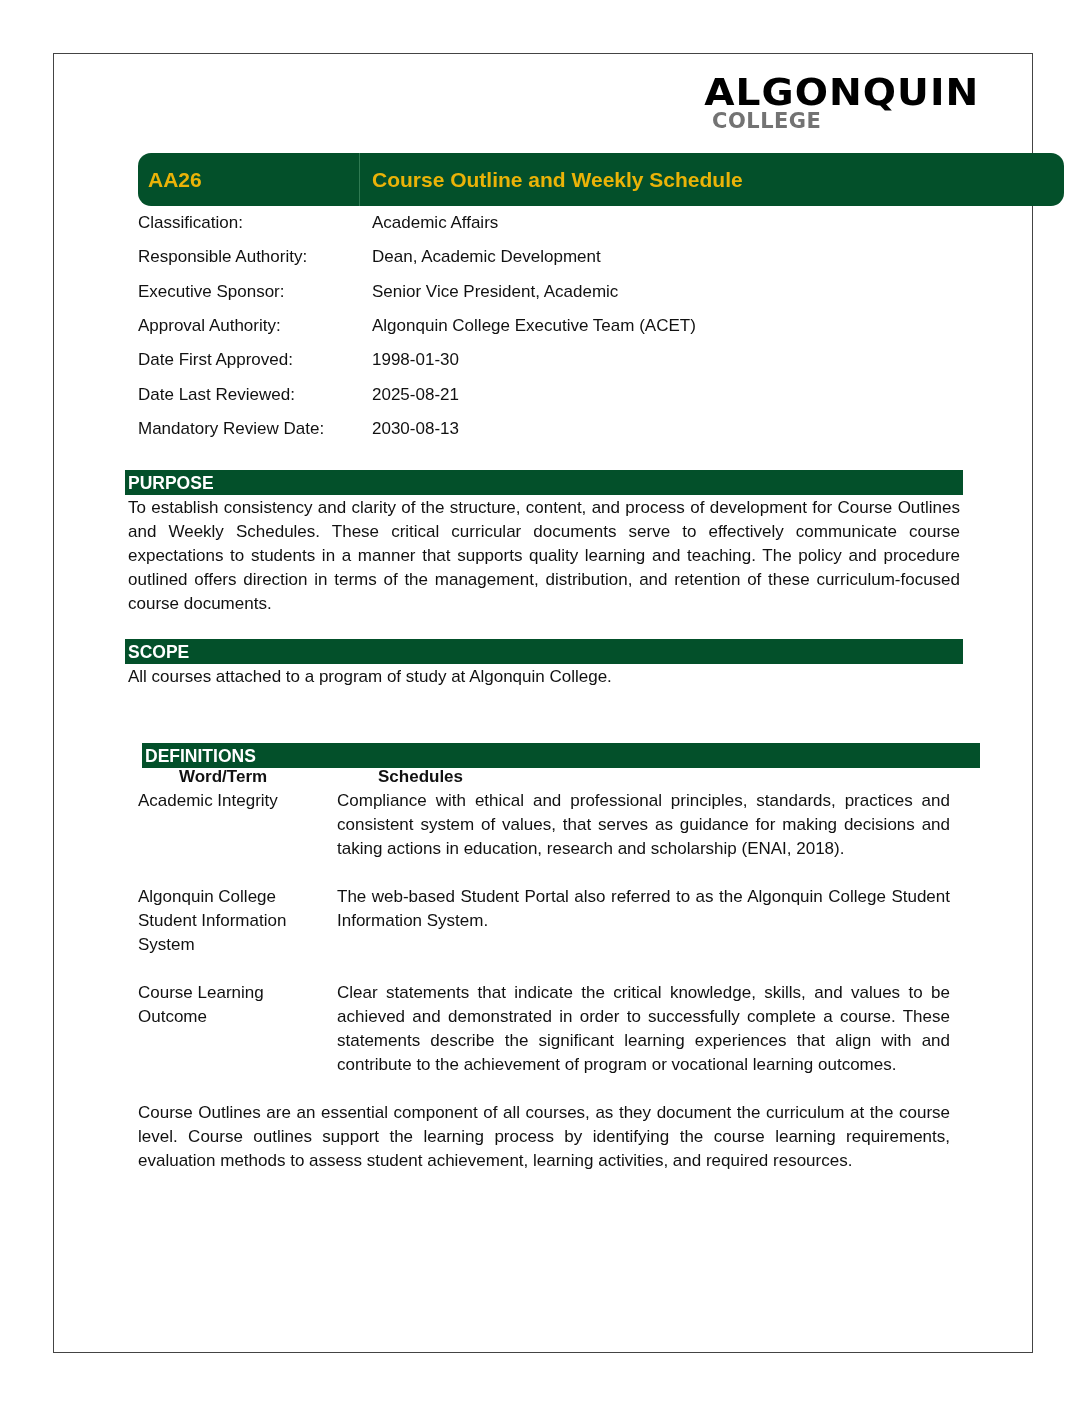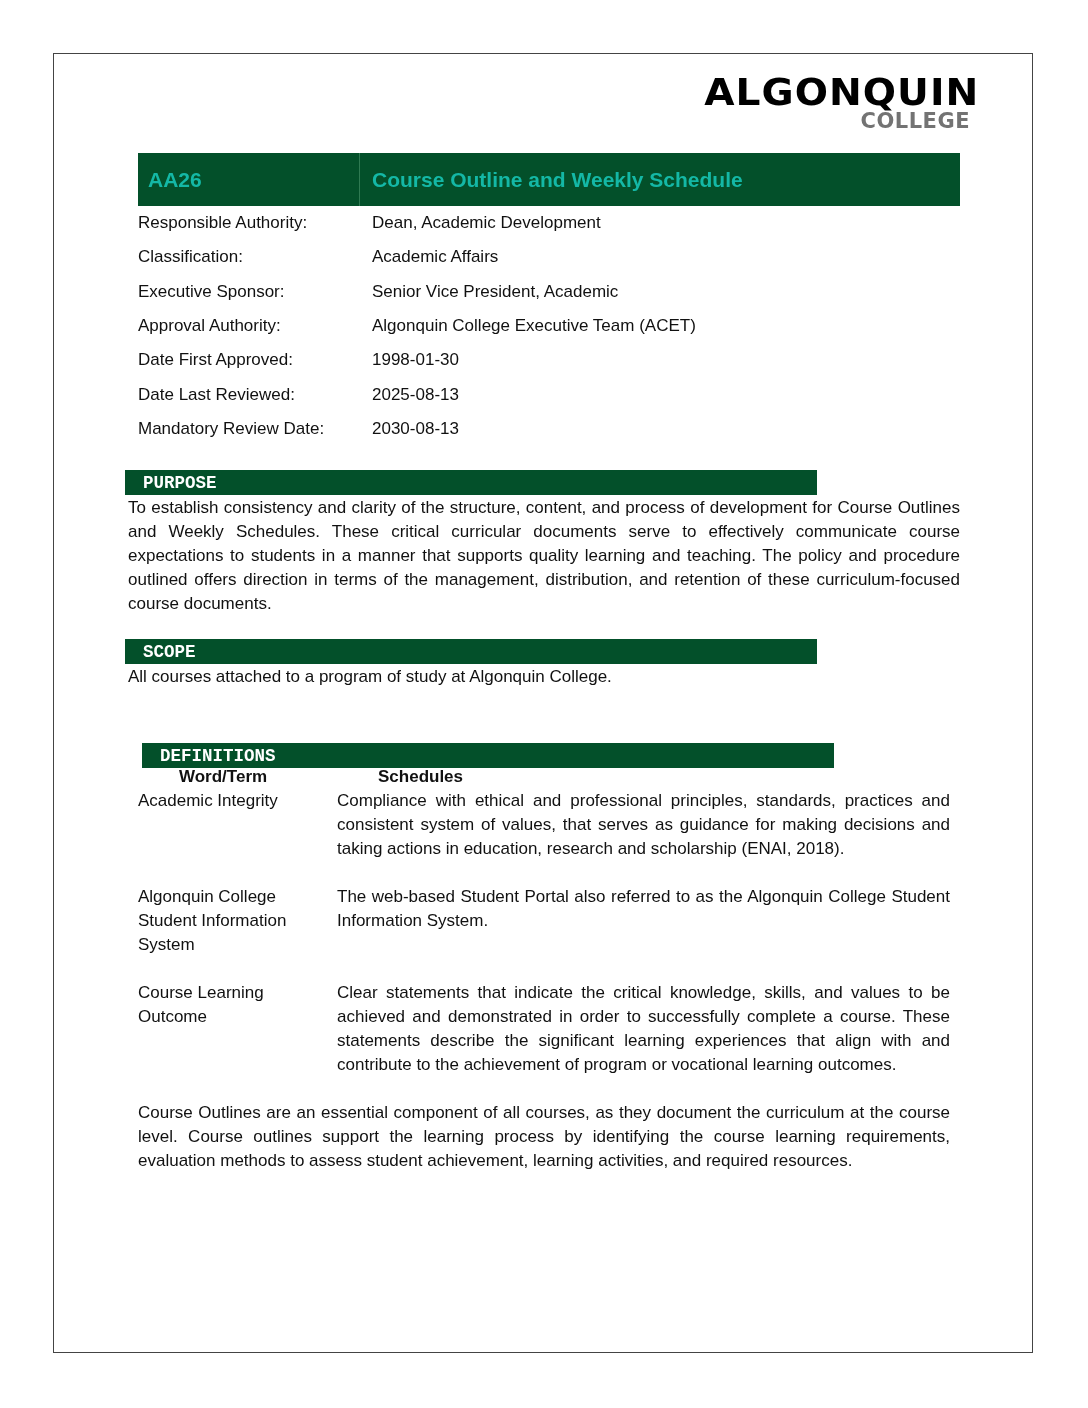--- a/index.html
+++ b/index.html
@@ -1,27 +1,27 @@
 <!DOCTYPE html>
 <html><head>
 <meta charset="utf-8">
 <style>
   html, body { margin:0; padding:0; background:#fff; }
   body { width:1088px; height:1408px; position:relative; font-family:"Liberation Sans", sans-serif; color:#111; }
   .page-border { position:absolute; left:53px; top:53px; width:980px; height:1300px; border:1.5px solid #444; box-sizing:border-box; }
-  .logo { position:absolute; left:712px; top:74px; width:258px; text-align:right; }
+  .logo { position:absolute; left:712px; top:74px; width:258px; }
   .logo .l1 { font-family:"DejaVu Sans", sans-serif; font-weight:bold; font-size:38px; letter-spacing:1px; line-height:36px; color:#000; transform:scaleX(1.03); transform-origin:right; }
   .logo .l2 { font-family:"DejaVu Sans", sans-serif; font-weight:bold; font-size:21px; line-height:22px; color:#737373; letter-spacing:0.5px; }
-  .title-bar { position:absolute; left:138px; top:153px; width:822px; height:53px; background:#03502a; display:flex; align-items:center; color:#14b8a6; font-weight:bold; font-size:21px; }
+  .title-bar { position:absolute; left:138px; top:153px; width:926px; height:53px; background:#03502a; display:flex; align-items:center; color:#eab308; font-weight:bold; font-size:21px;border-radius:13px; }
   .title-bar .code { width:222px; padding-left:10px; box-sizing:border-box; height:100%; display:flex; align-items:center; border-right:1px solid #2f7a52; }
   .title-bar .name { padding-left:12px; }
   .meta { position:absolute; left:138px; top:206px; width:822px; }
   .meta-row { display:flex; height:34.3px; align-items:center; font-size:17px; }
   .meta-row .k { width:234px; }
-  .section-bar { position:absolute; left:125px; width:692px; height:25px; background:#03502a; color:#fff; font-weight:bold; font-size:17.5px; line-height:27px; padding-left:18px; box-sizing:border-box;font-family:Liberation Mono, monospace; }
+  .section-bar { position:absolute; left:125px; width:838px; height:25px; background:#03502a; color:#fff; font-weight:bold; font-size:17.5px; line-height:27px; padding-left:3px; box-sizing:border-box; }
   .para { position:absolute; left:128px; width:832px; font-size:17px; line-height:24px; text-align:justify; }
   .defs { position:absolute; left:138px; top:765px; width:812px; font-size:17px; line-height:24px; }
   .def-row { display:flex; }
   .def-row .term { width:199px; flex-shrink:0; }
   .def-row .def { flex:1; text-align:justify; }
   .def-head { font-weight:bold;margin-left:41px; }
   .gap { height:24px; }
 </style>
 </head>
 <body>
@@ -33,42 +33,42 @@
   <div class="l2">COLLEGE</div>
 </div>
 
 <div class="title-bar">
   <div class="code">AA26</div>
   <div class="name">Course Outline and Weekly Schedule</div>
 </div>
 
 <div class="meta">
   <div class="meta-row">
+      <span class="k">Classification:</span>
+      <span>Academic Affairs</span>
+    </div>
+  <div class="meta-row">
       <span class="k">Responsible Authority:</span>
       <span>Dean, Academic Development</span>
-    </div>
-  <div class="meta-row">
-      <span class="k">Classification:</span>
-      <span>Academic Affairs</span>
     </div>
   <div class="meta-row">
       <span class="k">Executive Sponsor:</span>
       <span>Senior Vice President, Academic</span>
     </div>
   <div class="meta-row">
       <span class="k">Approval Authority:</span>
       <span>Algonquin College Executive Team (ACET)</span>
     </div>
   <div class="meta-row">
       <span class="k">Date First Approved:</span>
       <span>1998-01-30</span>
     </div>
   <div class="meta-row">
       <span class="k">Date Last Reviewed:</span>
-      <span>2025-08-13</span>
+      <span>2025-08-21</span>
     </div>
   <div class="meta-row">
       <span class="k">Mandatory Review Date:</span>
       <span>2030-08-13</span>
     </div>
 </div>
 
 <div class="section-bar" style="top:470px;">PURPOSE</div>
 <div class="para" style="top:496px;">To establish consistency and clarity of the structure, content, and process of development for Course Outlines and Weekly Schedules. These critical curricular documents serve to effectively communicate course expectations to students in a manner that supports quality learning and teaching. The policy and procedure outlined offers direction in terms of the management, distribution, and retention of these curriculum-focused course documents.</div>
 

